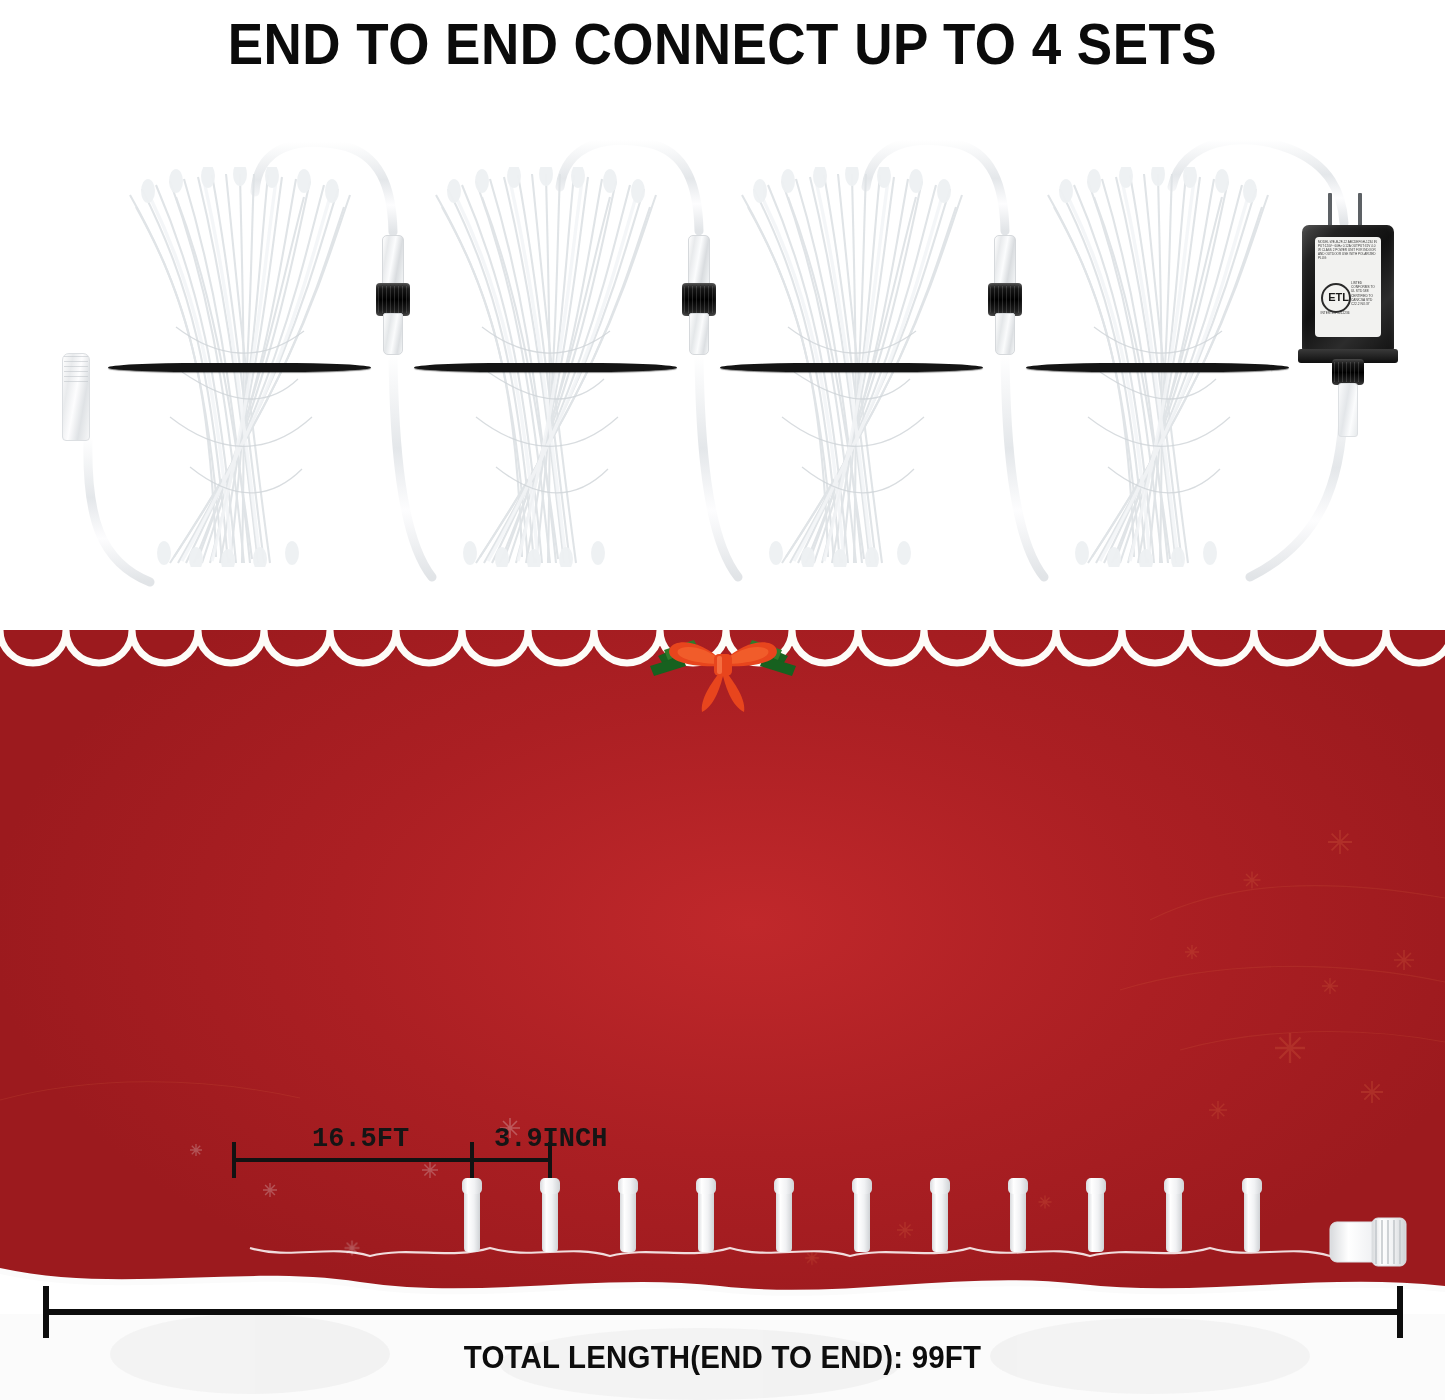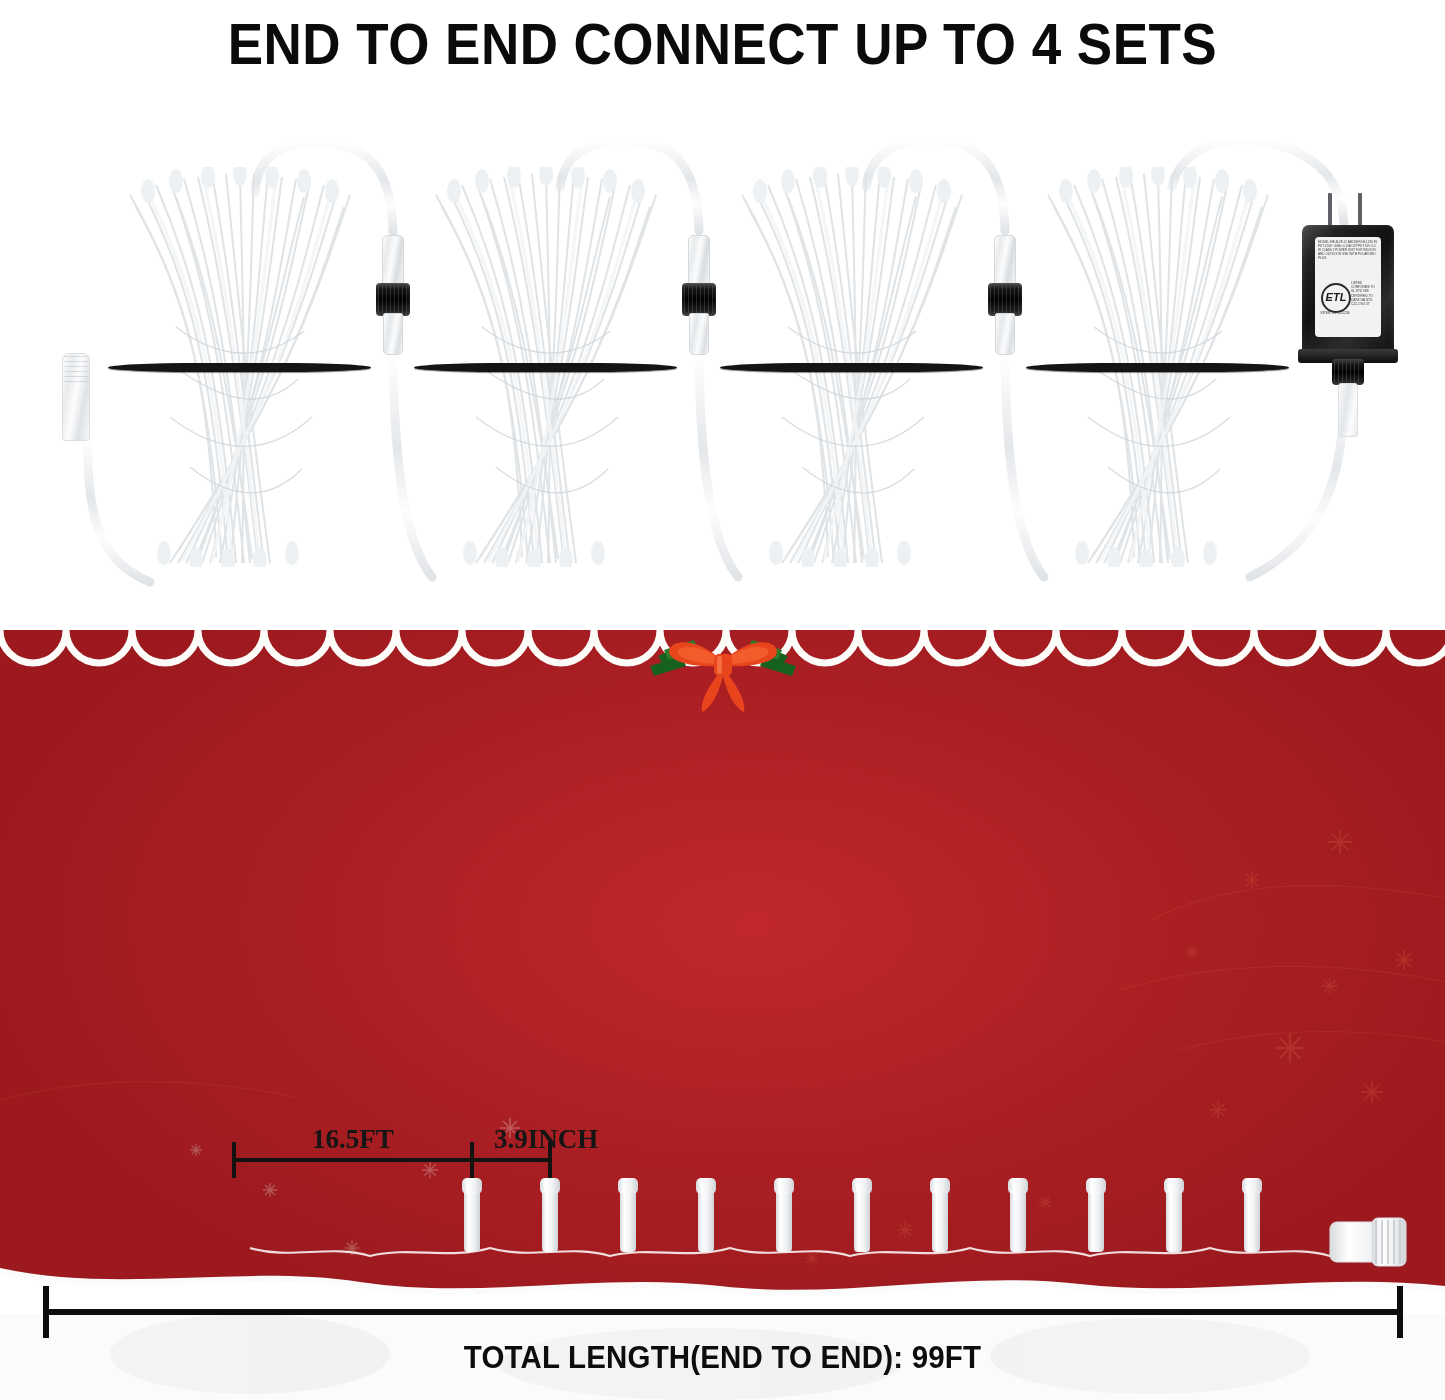--- a/index.html
+++ b/index.html
@@ -78,21 +78,21 @@
     background:#f2f2f0;overflow:hidden;
   }
   #adapter .label .ltxt{
     position:absolute;left:3px;top:3px;right:3px;
     font-size:3.1px;line-height:4.1px;color:#3a3a3a;letter-spacing:0;
     font-family:"Liberation Sans",sans-serif;word-break:break-all;
   }
   #adapter .label .etl{
     position:absolute;left:6px;top:46px;width:26px;height:26px;border-radius:50%;
     border:2px solid #2a2a2a;color:#1a1a1a;font-weight:bold;font-size:11px;
-    line-height:24px;text-align:center;font-style:italic;
+    line-height:24px;text-align:right;
   }
   #adapter .label .etl-sub{position:absolute;left:4px;top:74px;width:32px;font-size:3.2px;line-height:4px;color:#333;text-align:center;}
   #adapter .label .etl-r{position:absolute;left:36px;top:44px;width:27px;font-size:3.2px;line-height:4.2px;color:#333;}
   #adapter .foot{
     position:absolute;left:-4px;top:124px;width:100px;height:14px;border-radius:3px;
     background:linear-gradient(180deg,#3a3a3a,#0e0e0e);
   }
   #adapter .cap{
     position:absolute;left:30px;top:134px;width:32px;height:26px;border-radius:4px;
     background:linear-gradient(180deg,#494949 0%,#161616 20%,#000 52%,#202020 85%,#3d3d3d 100%);
@@ -115,21 +115,21 @@
       #a81e22;
     overflow:hidden;
   }
   #snow-deco{position:absolute;left:0;top:0;width:1445px;height:700px;opacity:.55;}
   #scallop{position:absolute;left:0;top:0;width:1445px;height:46px;}
   #bow{position:absolute;left:640px;top:-4px;width:166px;height:92px;}
 
   
   #strand-area{position:absolute;left:0;top:1110px;width:1445px;height:220px;}
   .measure-label{
-    position:absolute;color:#151515;font-family:Liberation Serif, serif;
+    position:absolute;color:#151515;font-family:Liberation Mono, monospace;
     font-weight:bold;font-size:27px;line-height:30px;white-space:nowrap;
   }
   #total-label{
     position:absolute;left:0;top:1340px;width:1445px;text-align:center;
     color:#0d0d0d;font-family:"Liberation Sans",sans-serif;font-weight:bold;
     font-size:31px;line-height:36px;letter-spacing:0.2px;
     transform:scaleX(0.95);transform-origin:50% 50%;white-space:nowrap;
   }
 
   

